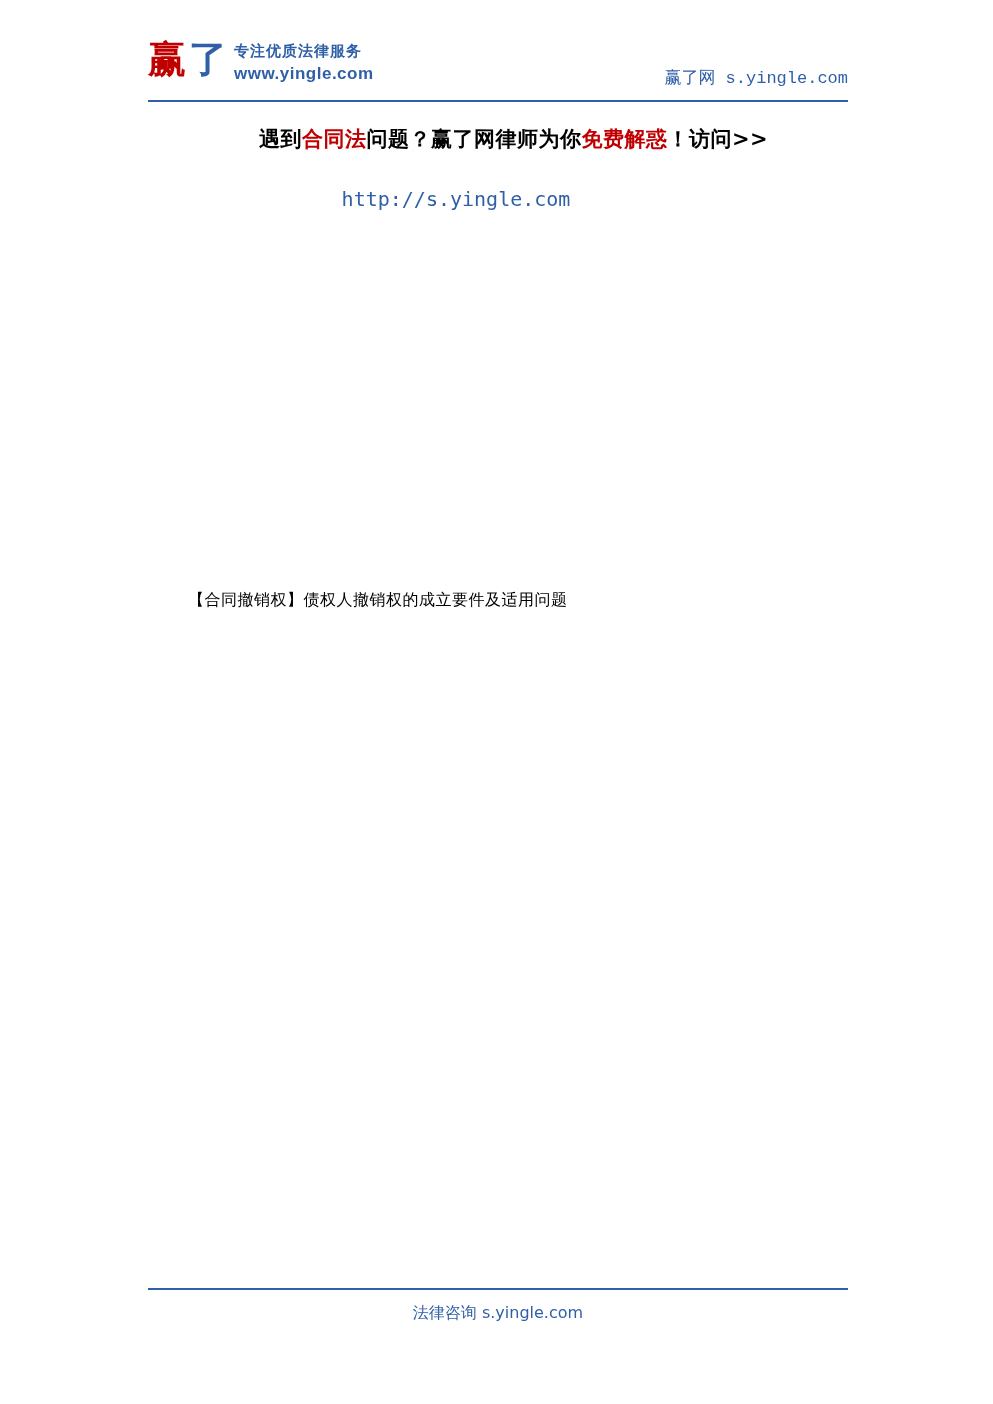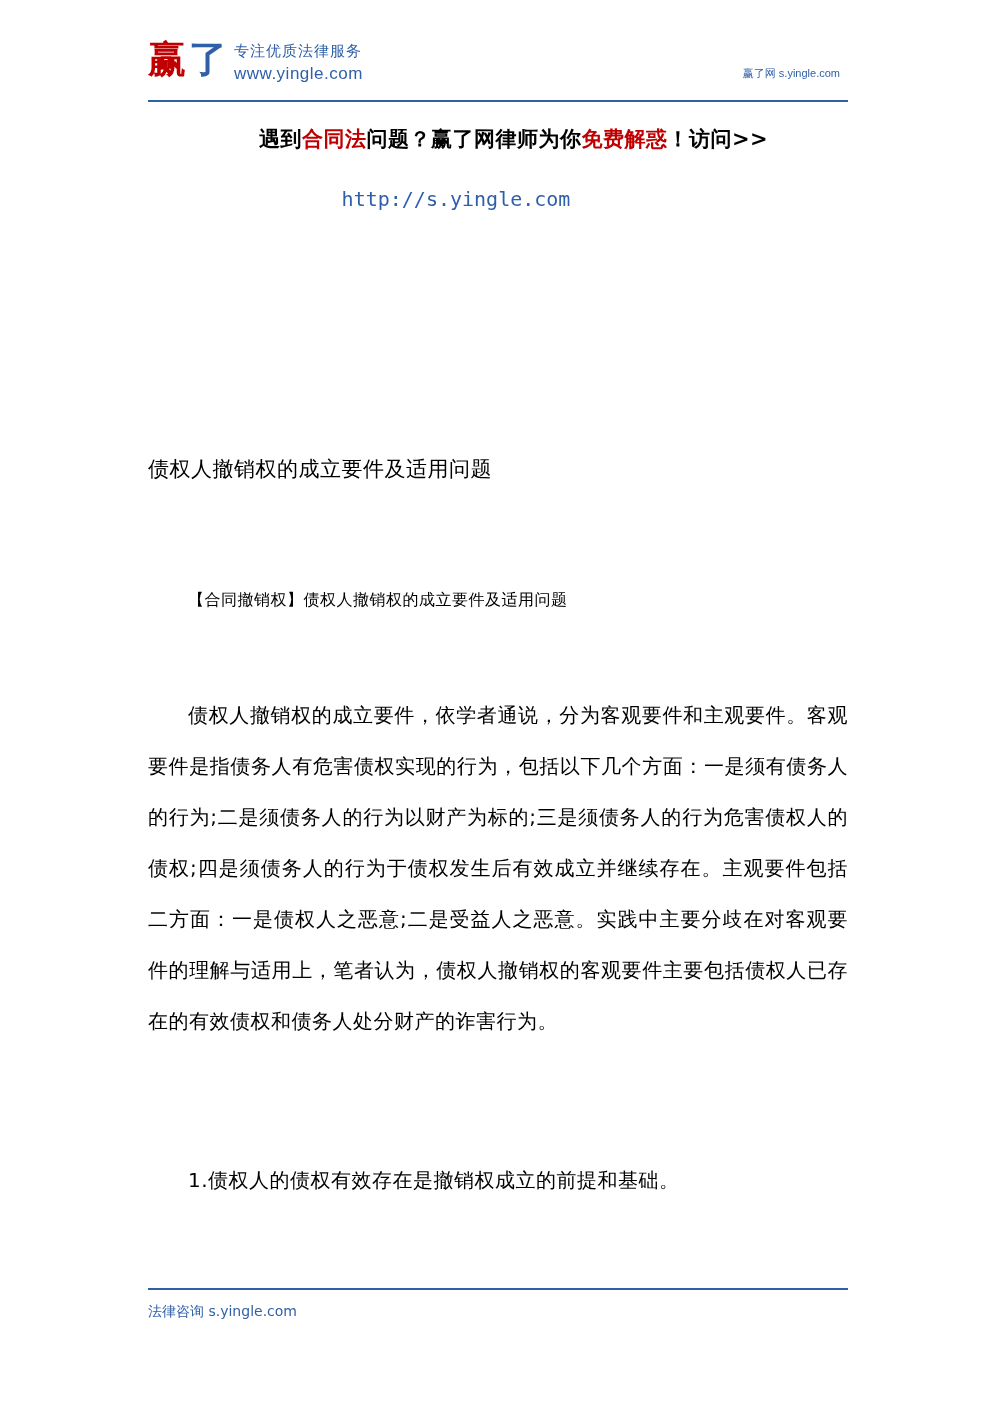--- a/index.html
+++ b/index.html
@@ -52,43 +52,44 @@
   }
   .logo-le {
     font-size: 38px;
     font-weight: bold;
     color: #2f5fa8;
     margin-left: 3px;
   }
   .logo-text {
     margin-left: 7px;
     padding-top: 2px;
+    font-weight: bold;
   }
   .logo-slogan {
     font-size: 15px;
     color: #2f5fa8;
     font-family: "DejaVu Sans", sans-serif;
     letter-spacing: 1px;
     line-height: 1.25;
   }
   .logo-url {
     font-size: 17px;
     color: #2f5fa8;
     font-family: "Liberation Sans", sans-serif;
     letter-spacing: 0.5px;
     line-height: 1.3;
     margin-top: 2px;
   }
   .header-right {
     position: absolute;
-    right: 8px;
+    right: 0;
     top: 26px;
-    font-size: 11px;
-    color: #2f5fa8;
-    font-family: Liberation Sans, sans-serif;
+    font-size: 17px;
+    color: #2f5fa8;
+    font-family: Liberation Mono, monospace;
   }
 
   
   .promo {
     position: absolute;
     left: 0;
     top: 125px;
     width: 993px;
     text-align: center;
     font-size: 21px;
@@ -150,21 +151,22 @@
   .footer {
     position: absolute;
     left: 148px;
     top: 1288px;
     width: 700px;
     border-top: 2px solid #2f5fa8;
     box-sizing: border-box;
   }
   .footer-text {
     margin-top: 13px;
-    font-size: 14px;
+    text-align: center;
+    font-size: 16px;
     color: #2f5fa8;
     font-family: "DejaVu Sans", sans-serif;
   }
 </style>
 </head>
 <body>
 
 <div class="page">
 
   <div class="header">
@@ -180,25 +182,22 @@
     </div>
     <div class="header-right">赢了网 s.yingle.com</div>
   </div>
 
   <div class="promo">
     <span>遇到</span><span class="hl">合同法</span><span>问题？赢了网律师为你</span><span class="hl">免费解惑</span><span>！访问&gt;&gt;</span>
   </div>
 
   <a class="promo-link" href="#">http://s.yingle.com</a>
 
-  <div class="doc-title">债权人撤销权的成立要件及适用问题</div>
 
   <div class="subtitle">【合同撤销权】债权人撤销权的成立要件及适用问题</div>
 
-  <div class="para para-main">债权人撤销权的成立要件，依学者通说，分为客观要件和主观要件。客观要件是指债务人有危害债权实现的行为，包括以下几个方面：一是须有债务人的行为;二是须债务人的行为以财产为标的;三是须债务人的行为危害债权人的债权;四是须债务人的行为于债权发生后有效成立并继续存在。主观要件包括二方面：一是债权人之恶意;二是受益人之恶意。实践中主要分歧在对客观要件的理解与适用上，笔者认为，债权人撤销权的客观要件主要包括债权人已存在的有效债权和债务人处分财产的诈害行为。</div>
-
-  <div class="para para-item">1.债权人的债权有效存在是撤销权成立的前提和基础。</div>
+
 
   <div class="footer">
     <div class="footer-text">法律咨询 s.yingle.com</div>
   </div>
 
 </div>
 
 </body></html>

